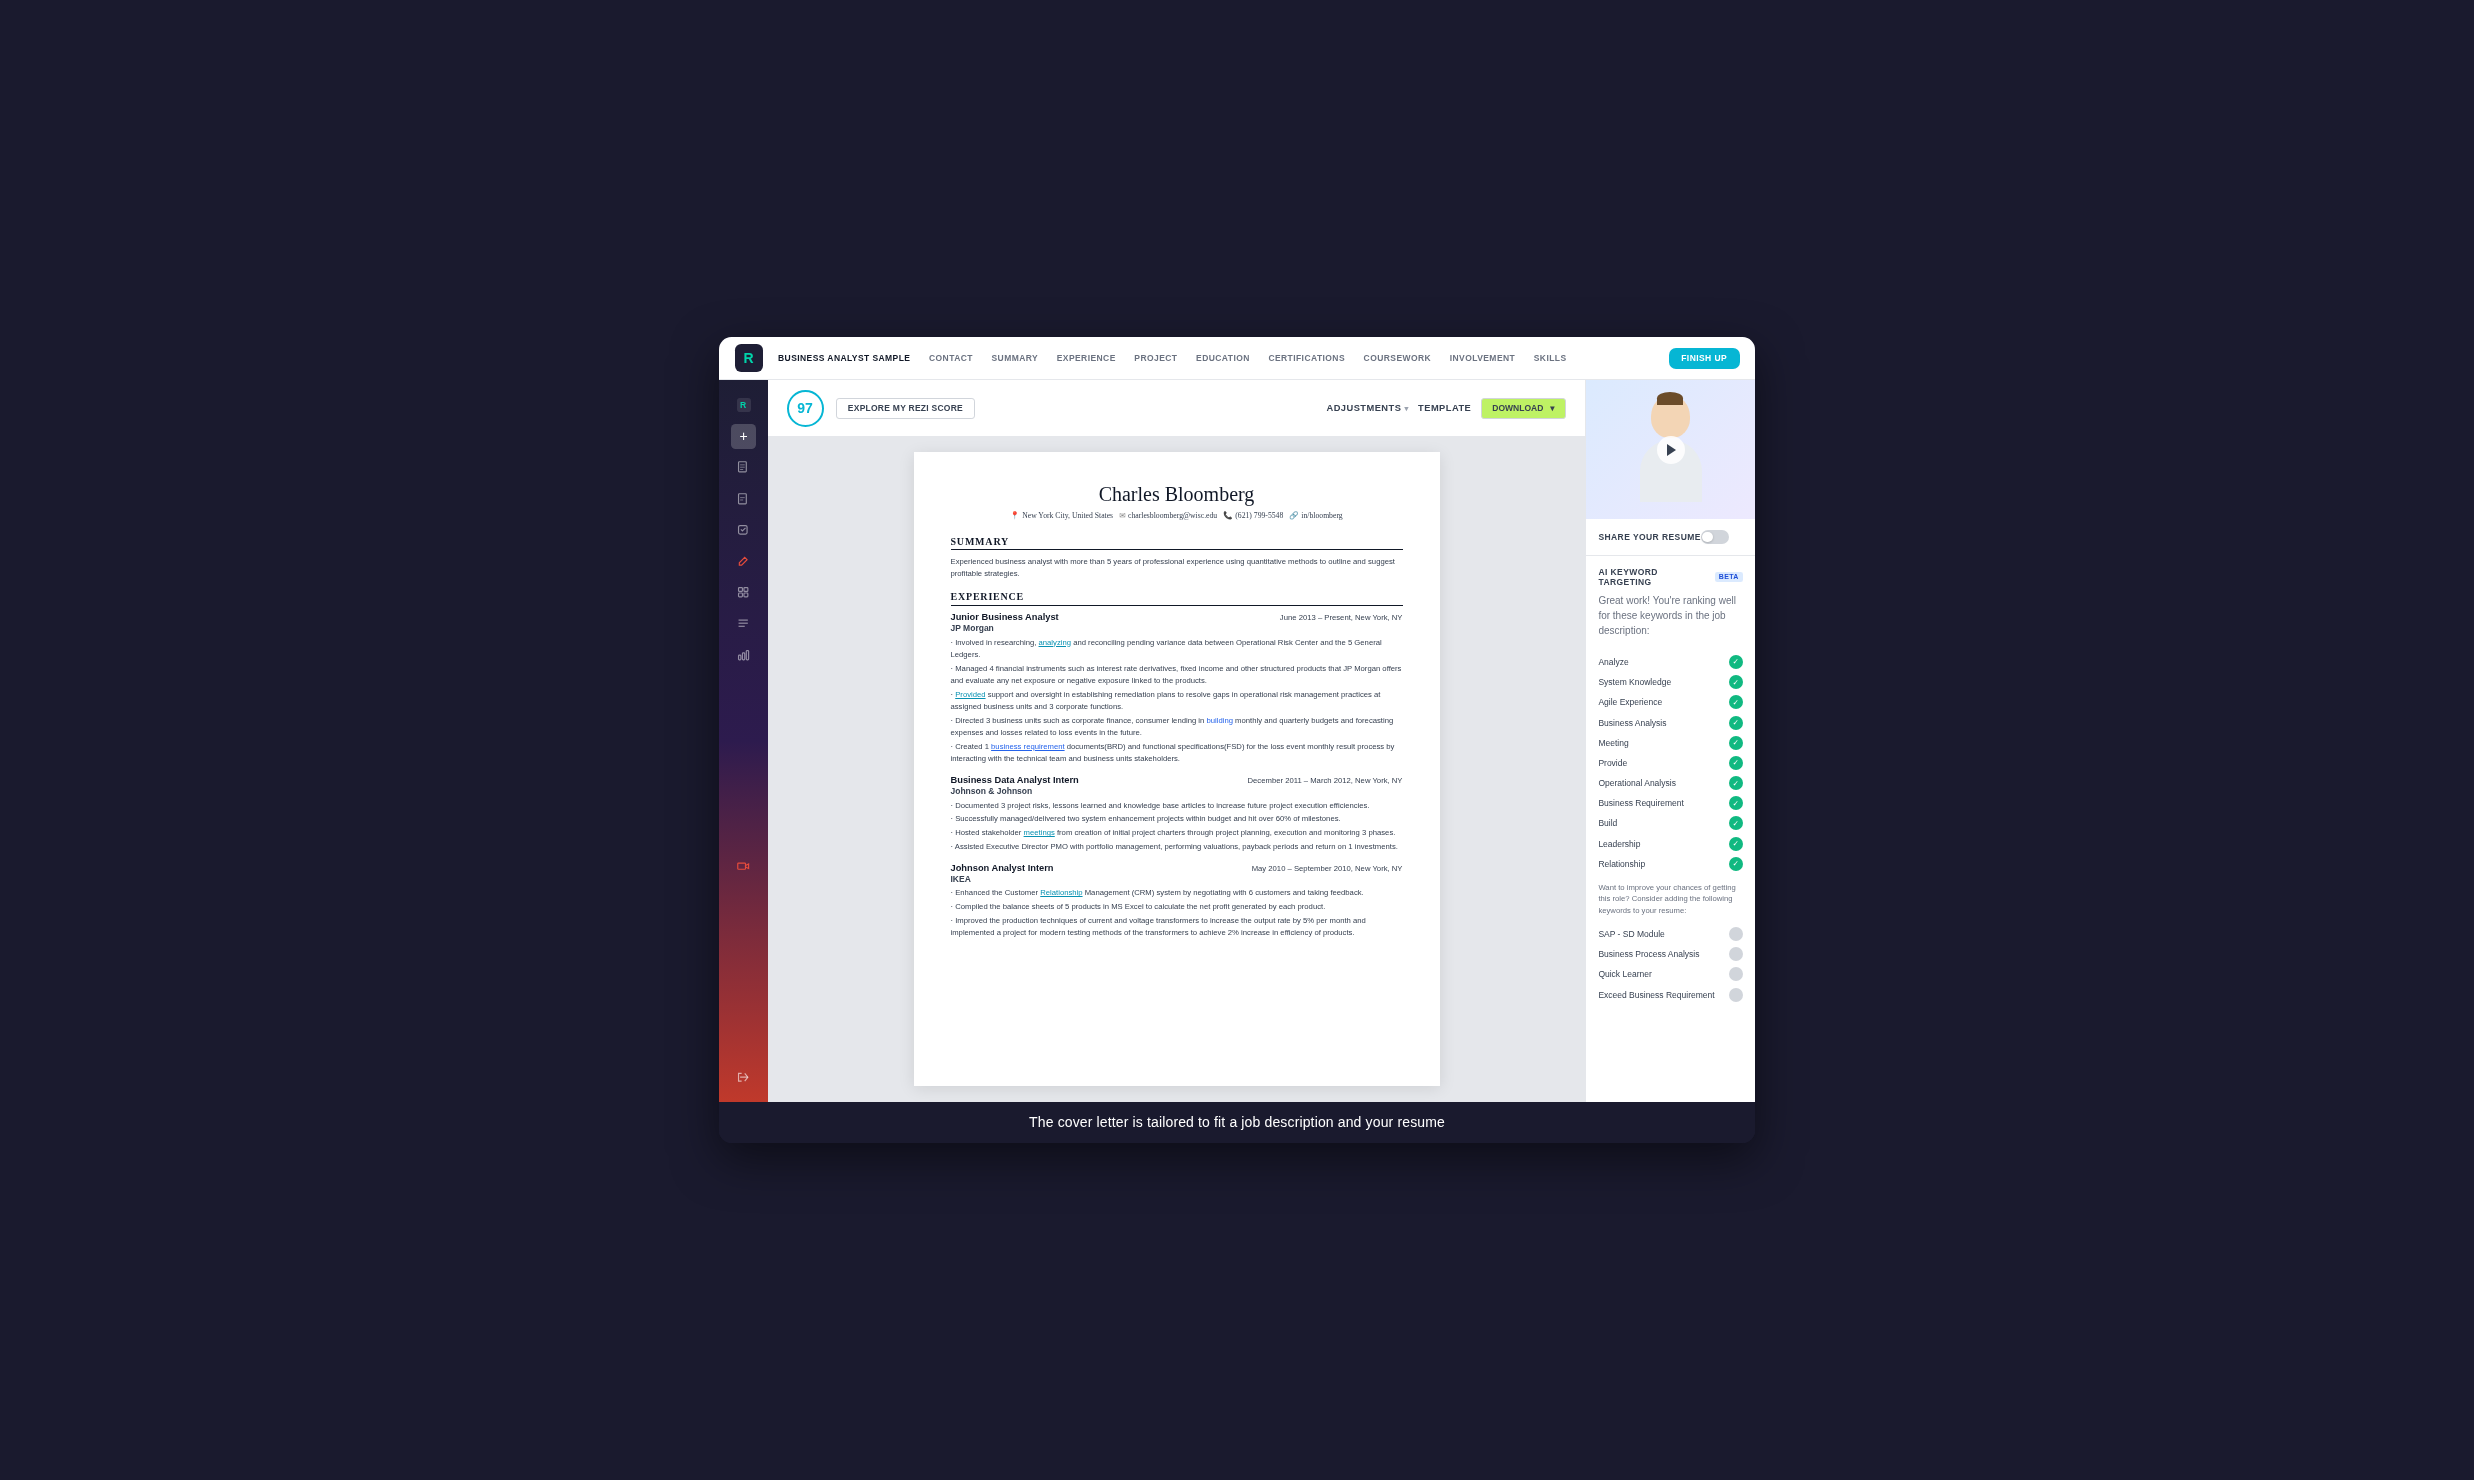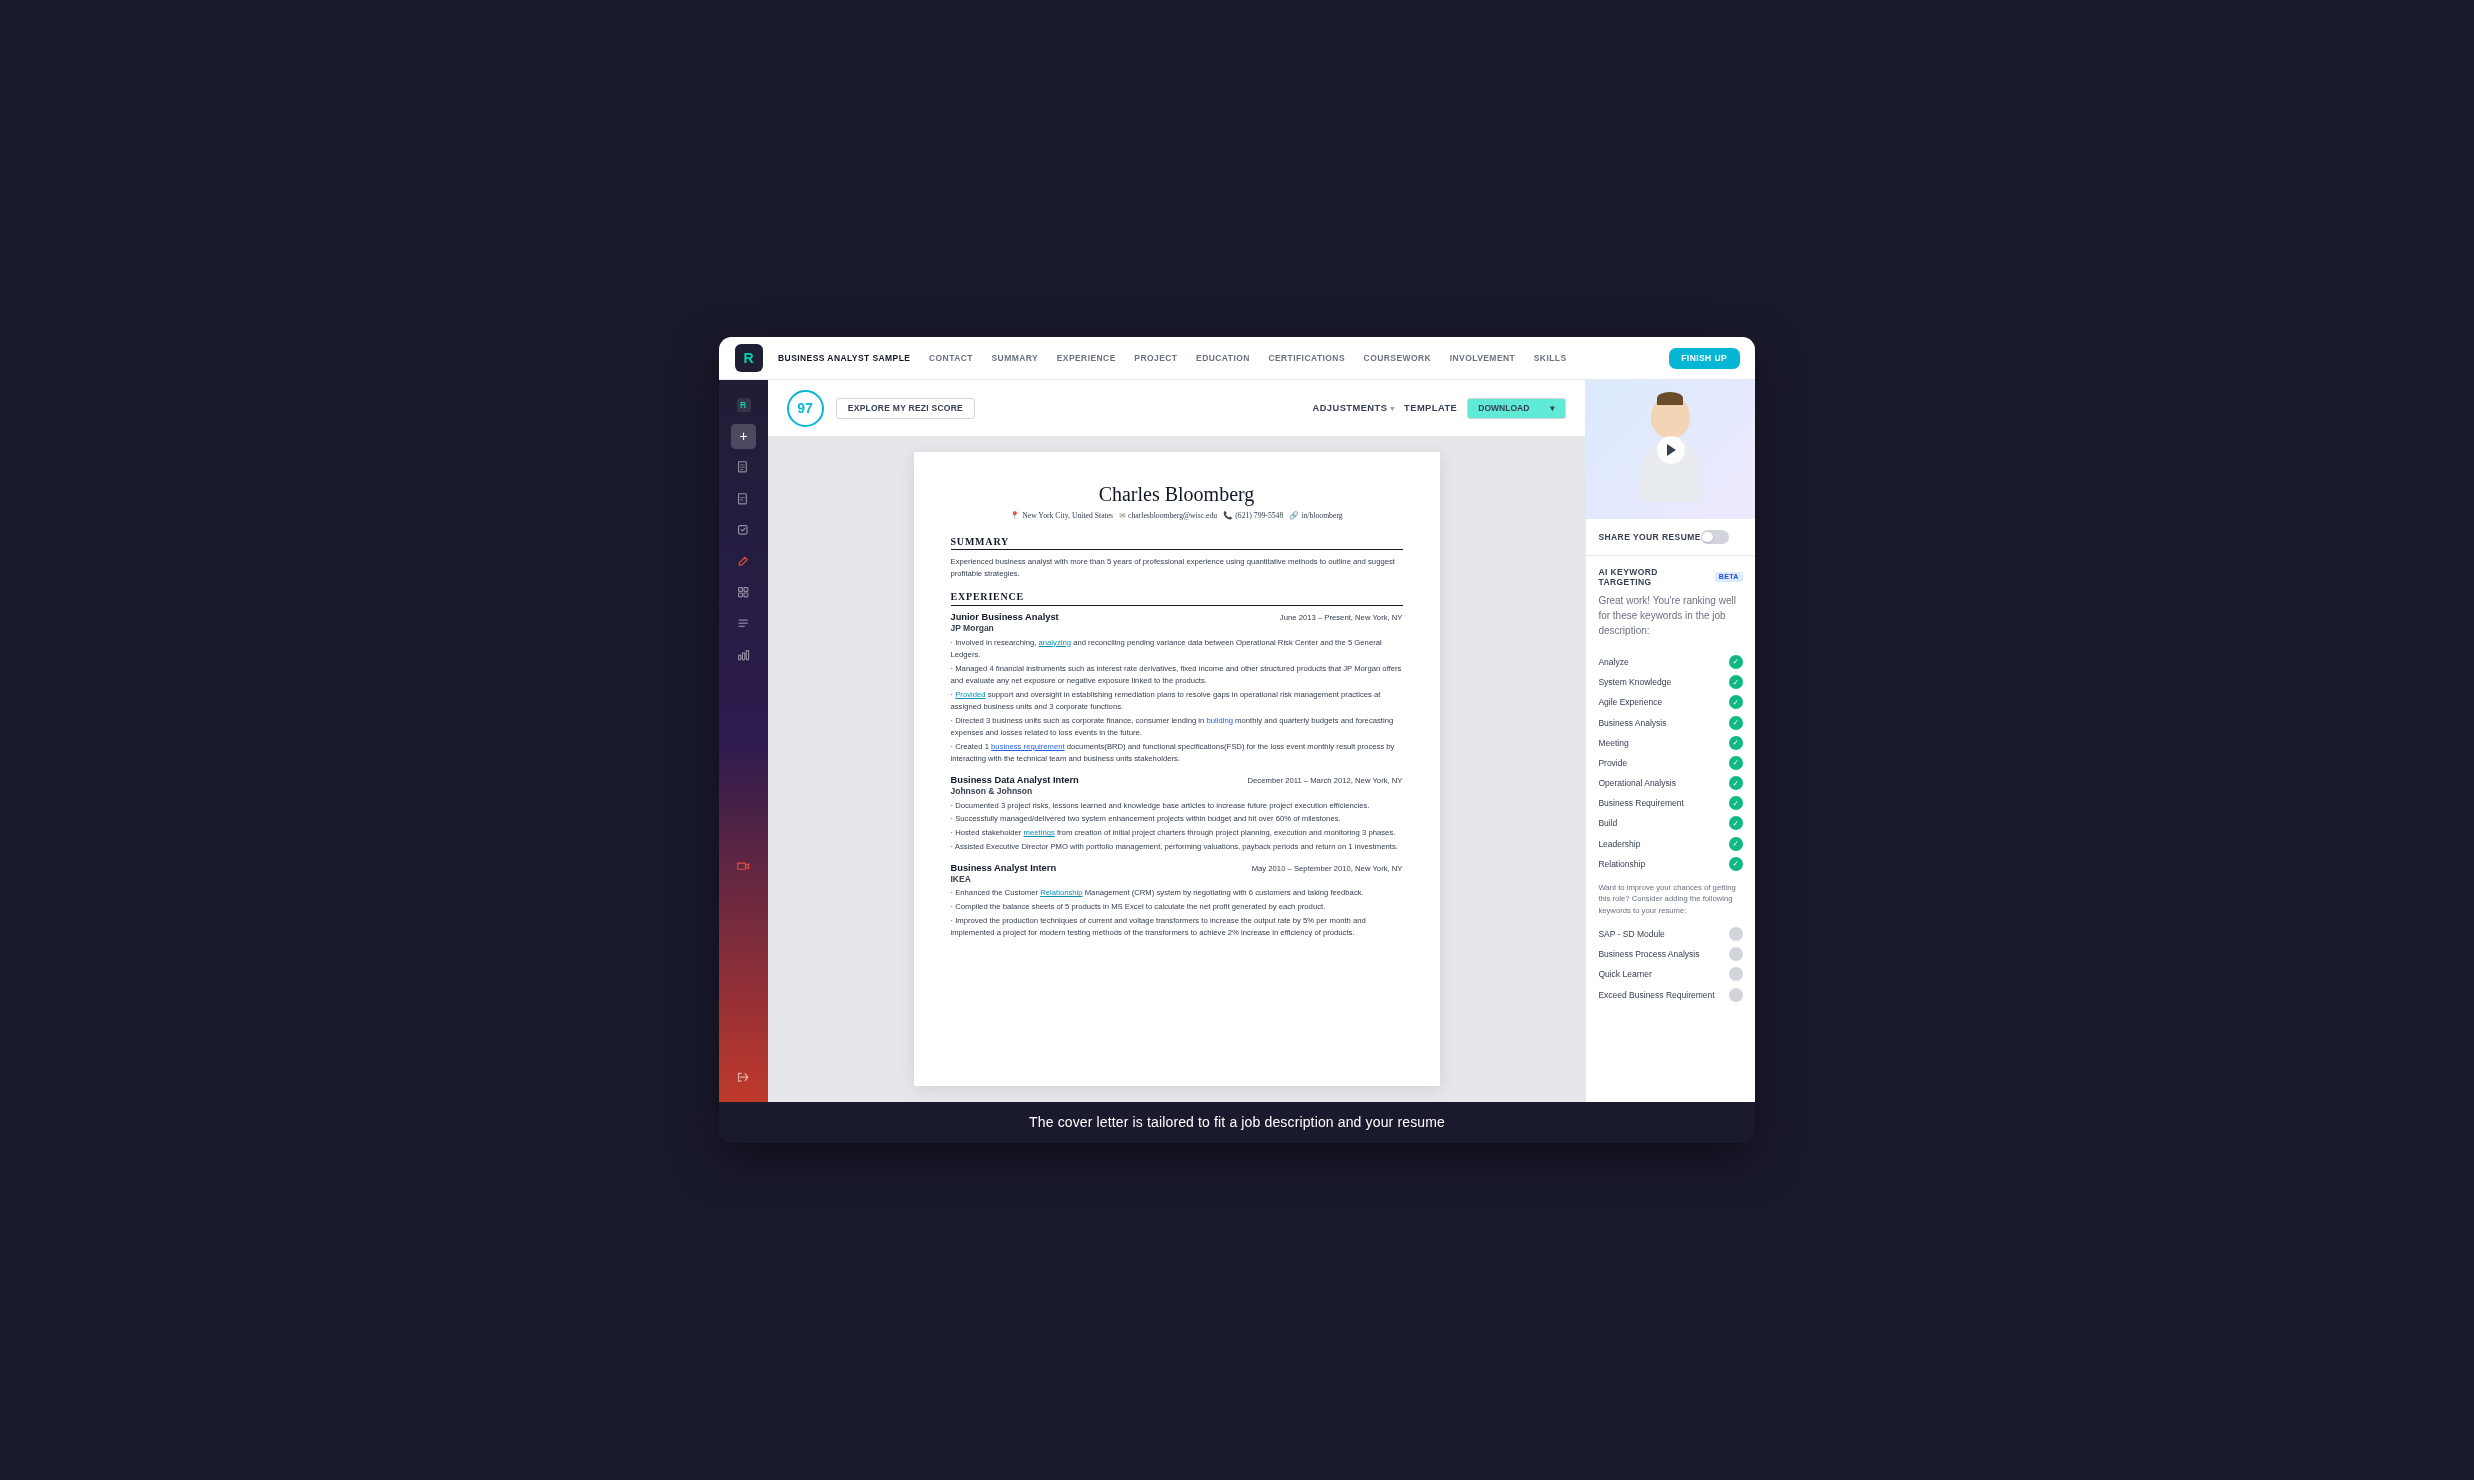--- a/index.html
+++ b/index.html
@@ -182,31 +182,31 @@
       text-transform: uppercase;
       letter-spacing: 0.05em;
     }
 
     .toolbar-btn .chevron {
       font-size: 7.7px;
       color: #9ca3af;
     }
 
     .download-btn {
-      background: #5eead4;
+      background: #bef264;
       border: 1.2px solid #d1d5db;
       border-radius: 3.1px;
       padding: 4.6px 10.8px;
       font-size: 8.5px;
       font-weight: 600;
       color: #374151;
       cursor: pointer;
       display: flex;
       align-items: center;
-      gap: 21px;
+      gap: 7px;
       text-transform: uppercase;
     }
 
     
     .resume-panel {
       flex: 1;
       padding: 15.5px;
       overflow-y: auto;
       background: #e5e7eb;
     }
@@ -678,21 +678,21 @@
           </div>
           <div class="job-company">Johnson &amp; Johnson</div>
           <div class="job-bullets">
             <p>· Documented 3 project risks, lessons learned and knowledge base articles to increase future project execution efficiencies.</p>
             <p>· Successfully managed/delivered two system enhancement projects within budget and hit over 60% of milestones.</p>
             <p>· Hosted stakeholder <span class="highlight-teal">meetings</span> from creation of initial project charters through project planning, execution and monitoring 3 phases.</p>
             <p>· Assisted Executive Director PMO with portfolio management, performing valuations, payback periods and return on 1 investments.</p>
           </div>
 
           <div class="job-header" style="margin-top:9.3px">
-            <span class="job-title">Business Analyst Intern</span>
+            <span class="job-title">Johnson Analyst Intern</span>
             <span class="job-date">May 2010 – September 2010, New York, NY</span>
           </div>
           <div class="job-company">IKEA</div>
           <div class="job-bullets">
             <p>· Enhanced the Customer <span class="highlight-teal">Relationship</span> Management (CRM) system by negotiating with 6 customers and taking feedback.</p>
             <p>· Compiled the balance sheets of 5 products in MS Excel to calculate the net profit generated by each product.</p>
             <p>· Improved the production techniques of current and voltage transformers to increase the output rate by 5% per month and implemented a project for modern testing methods of the transformers to achieve 2% increase in efficiency of products.</p>
           </div>
 
         </div>

